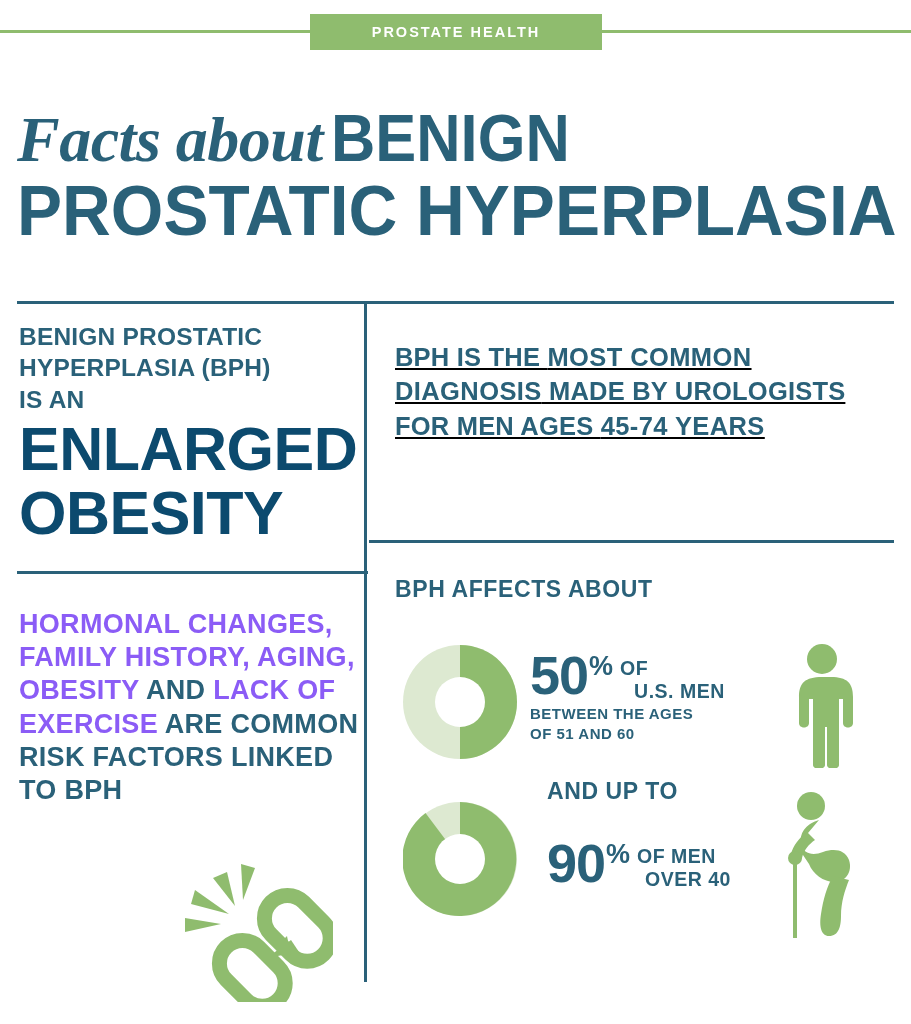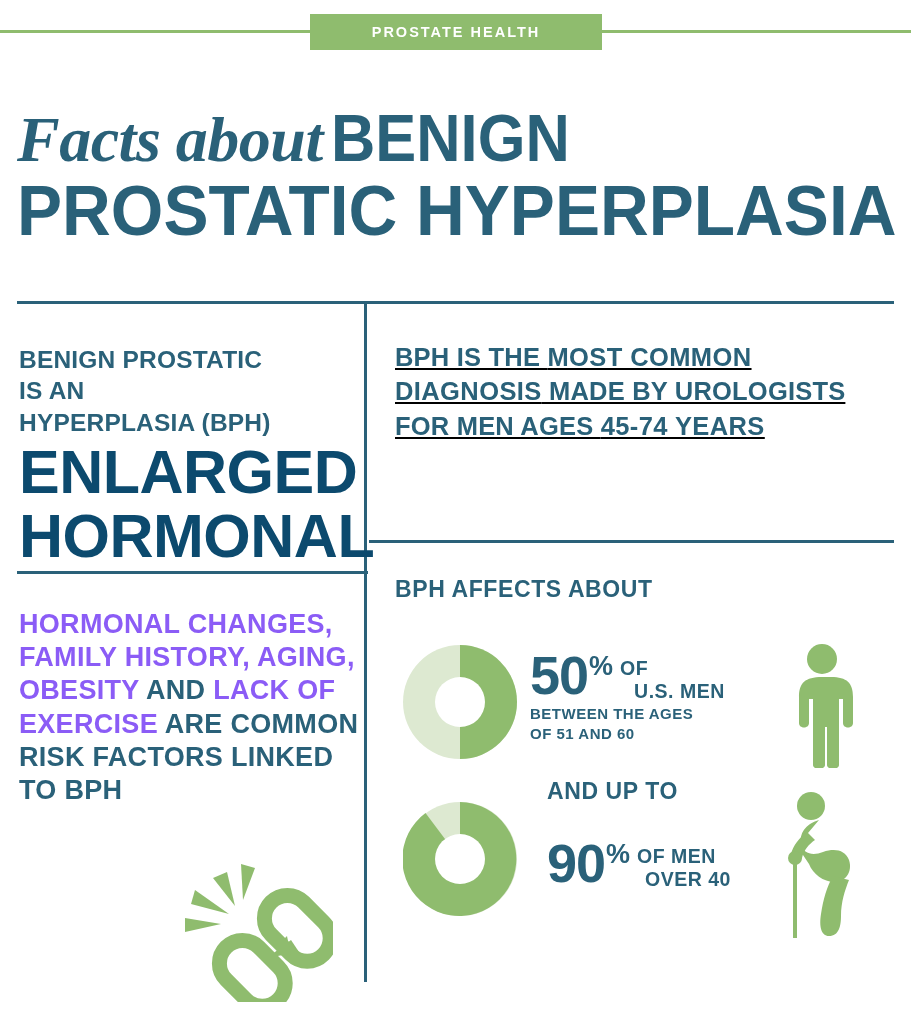--- a/index.html
+++ b/index.html
@@ -48,21 +48,21 @@
   .rule-top{left:17px;top:301px;width:877px;height:3px;}
   .rule-right-mid{left:369px;top:540px;width:525px;height:3px;}
   .rule-left-mid{left:17px;top:571px;width:351px;height:3px;}
   .divider-v{position:absolute;left:364px;top:301px;width:3px;height:681px;background:#2A6179;}
 
   
   .teal{color:#2A6179;text-align:center;}
   .green{color:#8b5cf6;}
 
   
-  .panel-lt{position:absolute;left:19px;top:344px;width:330px;}
+  .panel-lt{position:absolute;left:19px;top:321px;width:330px;}
   .lt-small{
     font-size:24.5px;font-weight:bold;color:#2A6179;line-height:1.28;
     letter-spacing:0.2px;
   }
   .lt-big{
     font-size:61px;font-weight:bold;color:#0c4a6e;line-height:1.05;
     letter-spacing:-0.5px;margin-top:2px;
   }
 
   
@@ -129,26 +129,26 @@
   </div>
 
   <div class="rule rule-top"></div>
   <div class="divider-v"></div>
   <div class="rule rule-right-mid"></div>
   <div class="rule rule-left-mid"></div>
 
   <div class="panel-lt">
     <div class="lt-small">
       <div>BENIGN PROSTATIC</div>
+      <div>HYPERPLASIA (BPH)</div>
       <div>IS AN</div>
-      <div>HYPERPLASIA (BPH)</div>
     </div>
     <div class="lt-big">
       <div>ENLARGED</div>
-      <div>HORMONAL</div>
+      <div>OBESITY</div>
     </div>
   </div>
 
   <div class="panel-rt">
     <div class="rt-text"><span class="w-semi">BPH IS THE </span><span class="w-heavy">MOST COMMON</span> <span class="w-heavy">DIAGNOSIS</span><span class="w-semi"> MADE BY UROLOGISTS FOR MEN AGES </span><span class="w-heavy">45-74 YEARS</span></div>
   </div>
 
   <div class="panel-lb">
     <div class="lb-text"><span class="green">HORMONAL CHANGES,</span>
       <span class="green">FAMILY HISTORY,</span>

